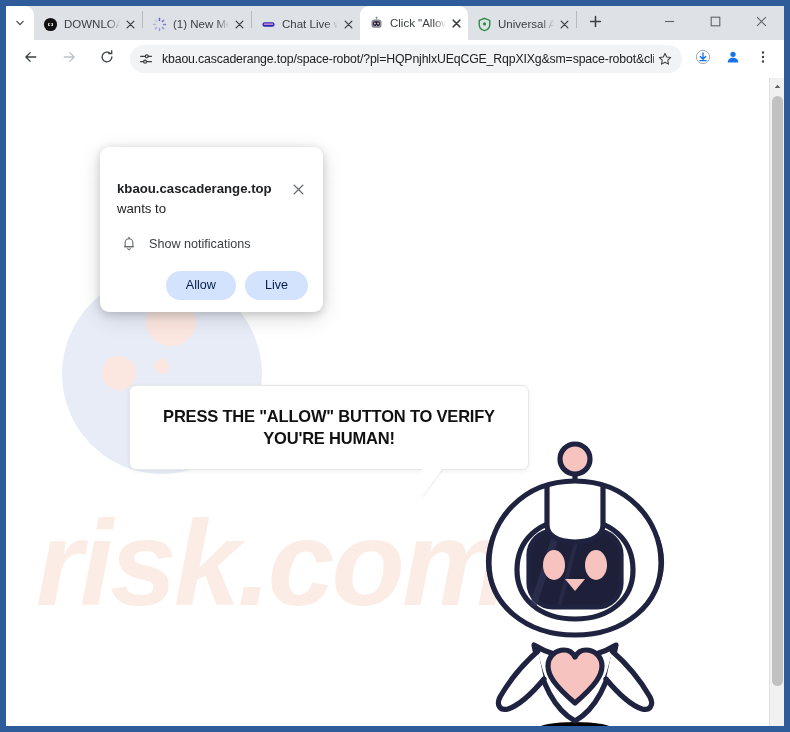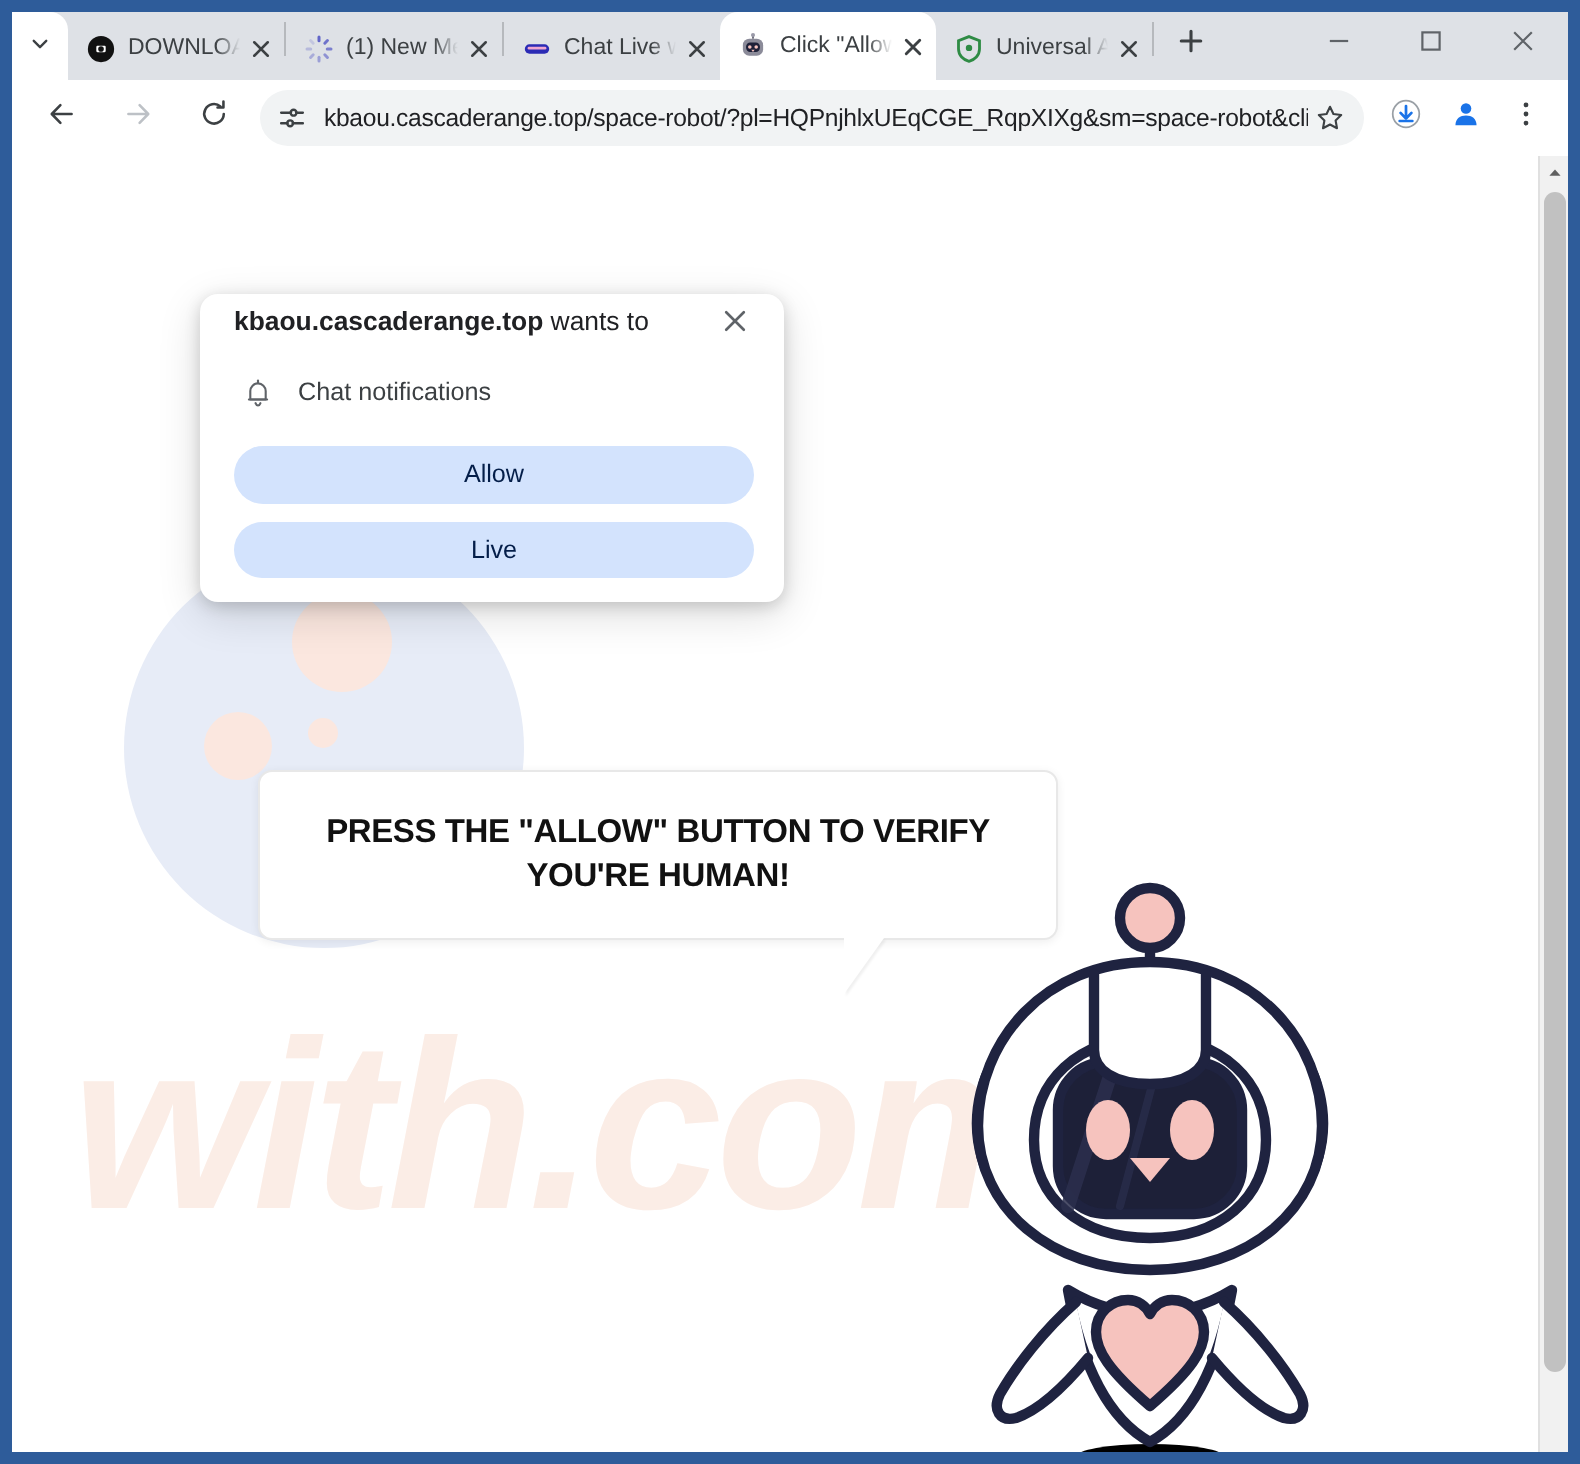--- a/index.html
+++ b/index.html
@@ -230,25 +230,25 @@
     filter: drop-shadow(1px 1px 0.5px rgba(0,0,0,0.06));
   }
 
   
   .robot { position: absolute; left: 466px; top: 361px; width: 206px; height: 300px; }
 
   
   .perm-dialog {
     position: absolute;
     left: 94px; top: 69px;
-    width: 292px;
+    width: 223px;
     background: #fff;
     border-radius: 9px;
     box-shadow: 0 2px 8px rgba(0,0,0,0.16), 0 6px 22px rgba(0,0,0,0.14);
-    padding: 4px 15px 12px 17px;
+    padding: 32px 15px 12px 17px;
     z-index: 40;
   }
   .perm-head { display: flex; align-items: flex-start; }
   .perm-title {
     flex: 1 1 auto;
     font-size: 13.2px;
     color: #202124;
     line-height: 1.55;
     padding-right: 6px;
   }
@@ -261,21 +261,21 @@
   .perm-close svg { width: 11px; height: 11px; }
   .perm-row {
     display: flex; align-items: center;
     margin-top: 14px; padding-left: 2px;
   }
   .perm-row .bellico { width: 20px; height: 20px; flex: 0 0 20px; display:flex; align-items:center; justify-content:center; }
   .perm-row .bellico svg { width: 14px; height: 15px; }
   .perm-row span.lbl { font-size: 12.6px; color: #3c4043; margin-left: 10px; }
   .perm-actions {
     display: flex; justify-content: flex-end;
-    gap: 9px; margin-top: 17px; flex-direction: column;
+    gap: 9px; margin-top: 17px;
   }
   .perm-btn {
     background: #D3E3FD;
     color: #041E49;
     border: none;
     border-radius: 16px;
     font-size: 12.6px;
     font-family: "Liberation Sans", sans-serif;
     padding: 8px 20px;
     cursor: pointer;
@@ -503,21 +503,21 @@
     <div class="pagearea">
 
       <div class="wm-planet">
         <div class="wm-crater" style="left:84px; top:22px; width:50px; height:50px;"></div>
         <div class="wm-crater" style="left:40px; top:82px; width:34px; height:34px;"></div>
         <div class="wm-crater" style="left:92px; top:85px; width:15px; height:15px;"></div>
         <div class="wm-crater" style="left:138px; top:115px; width:22px; height:22px;"></div>
       </div>
 
 
-      <div class="wm-risk">with.com</div>
+      <div class="wm-risk">risk.com</div>
 
       <div class="bubble">
         <div class="bubble-text">PRESS THE "ALLOW" BUTTON TO VERIFY YOU'RE HUMAN!</div>
       </div>
       <div class="bubble-tail"></div>
 
       <div class="robot">
         <svg viewBox="0 0 206 300" width="206" height="300">
           <g fill="none" stroke="#1F2340" stroke-width="5.2" stroke-linecap="round" stroke-linejoin="round">
 
@@ -583,21 +583,21 @@
 
       <div class="perm-row">
         <span class="bellico">
           <svg viewBox="0 0 16 17">
             <path d="M8 1.4 V2.8" stroke="#5f6368" stroke-width="1.2" stroke-linecap="round"></path>
             <path d="M3.6 12.2 V7.4 C3.6 5 5.6 3 8 3 C10.4 3 12.4 5 12.4 7.4 V12.2 Z" fill="none" stroke="#5f6368" stroke-width="1.2" stroke-linejoin="round"></path>
             <path d="M2.8 12.2 H13.2" stroke="#5f6368" stroke-width="1.2" stroke-linecap="round"></path>
             <path d="M6.6 14.3 C6.9 15.2 7.4 15.6 8 15.6 C8.6 15.6 9.1 15.2 9.4 14.3" fill="none" stroke="#5f6368" stroke-width="1.2" stroke-linecap="round"></path>
           </svg>
         </span>
-        <span class="lbl">Chat notifications</span>
+        <span class="lbl">Show notifications</span>
       </div>
 
       <div class="perm-actions">
         <button class="perm-btn">Allow</button>
         <button class="perm-btn">Live</button>
       </div>
     </div>
 
   </div>
 </div>

